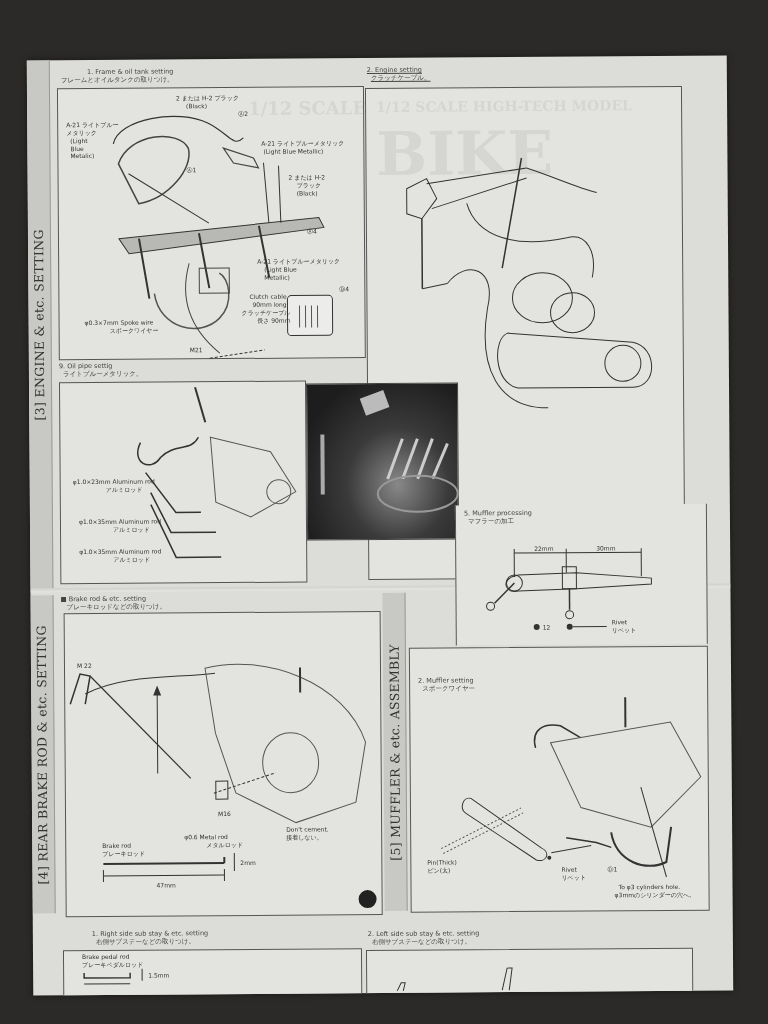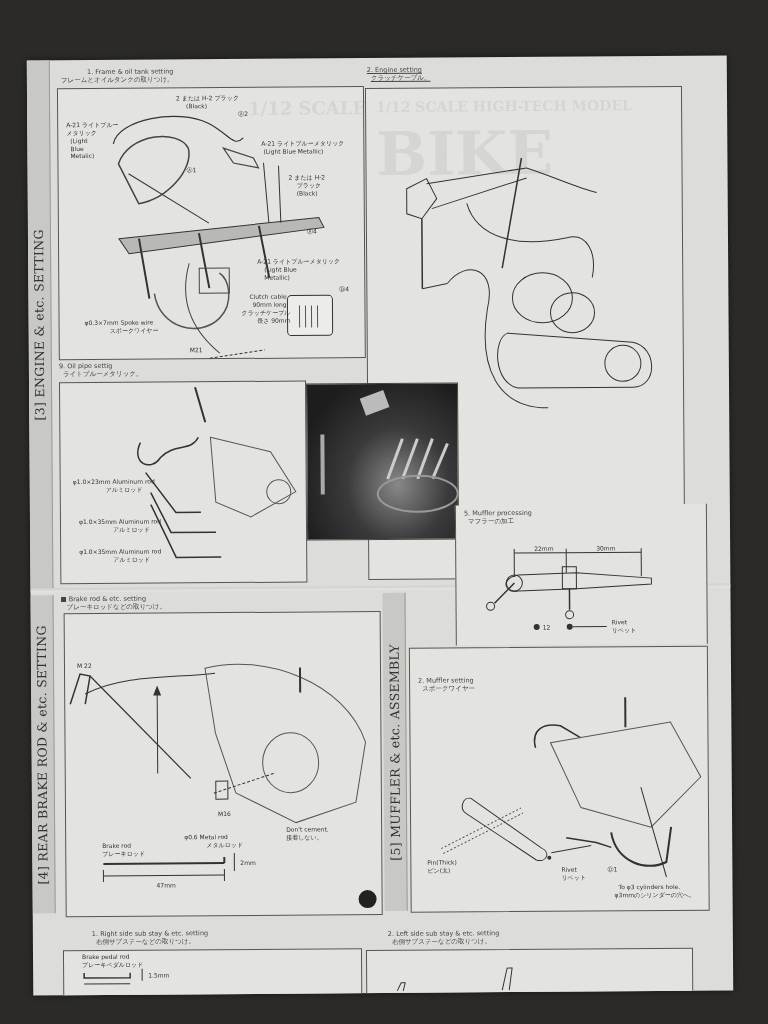--- a/index.html
+++ b/index.html
@@ -270,21 +270,21 @@
     <div class="lbl" style="left:18px;top:2px;">Brake pedal rod</div>
     <div class="lbl" style="left:18px;top:10px;">ブレーキペダルロッド</div>
     <svg width="297" height="60">
       <path d="M20,22 L20,27 L66,27 L66,22" fill="none" stroke="#333" stroke-width="1.5"></path>
       <line x1="20" y1="33" x2="66" y2="33" stroke="#333"></line>
       <line x1="78" y1="18" x2="78" y2="30" stroke="#333"></line>
     </svg>
     <div class="lbl" style="left:84px;top:21px;">1.5mm</div>
   </div>
 
-  <div class="step-title" style="left:335px;top:872px;margin-left:20px;">
+  <div class="step-title" style="left:335px;top:872px;">
     <div>2. Left side sub stay &amp; etc. setting</div>
     <div style="padding-left:4px">右側サブステーなどの取りつけ。</div>
   </div>
   <div class="box" style="left:333px;top:892px;width:325px;height:60px;">
     <svg width="325" height="60">
       <path d="M135,40 L140,18 L145,18 L142,40" fill="none" stroke="#333"></path>
       <path d="M30,40 L34,32 L38,32 L36,40" fill="none" stroke="#333"></path>
     </svg>
   </div>
 </div>

